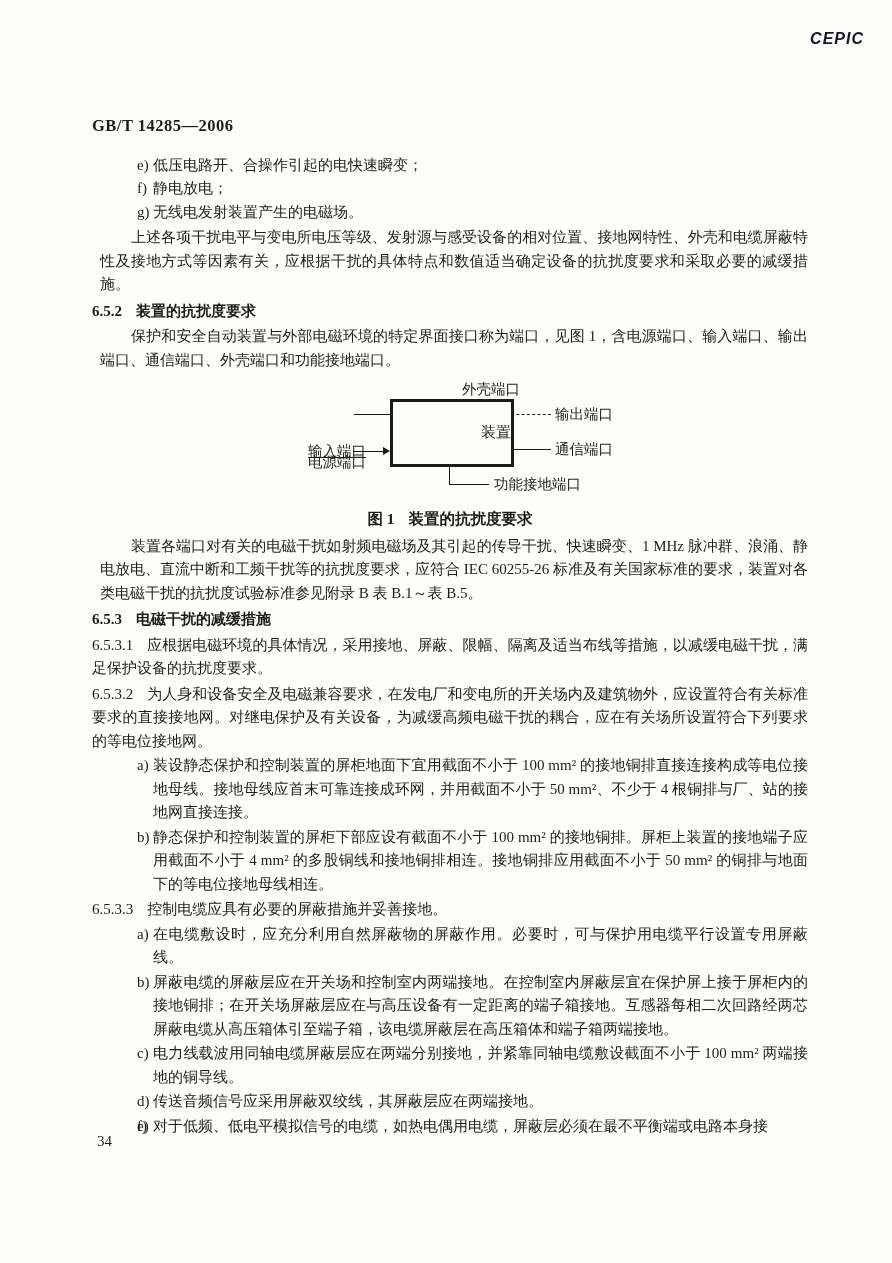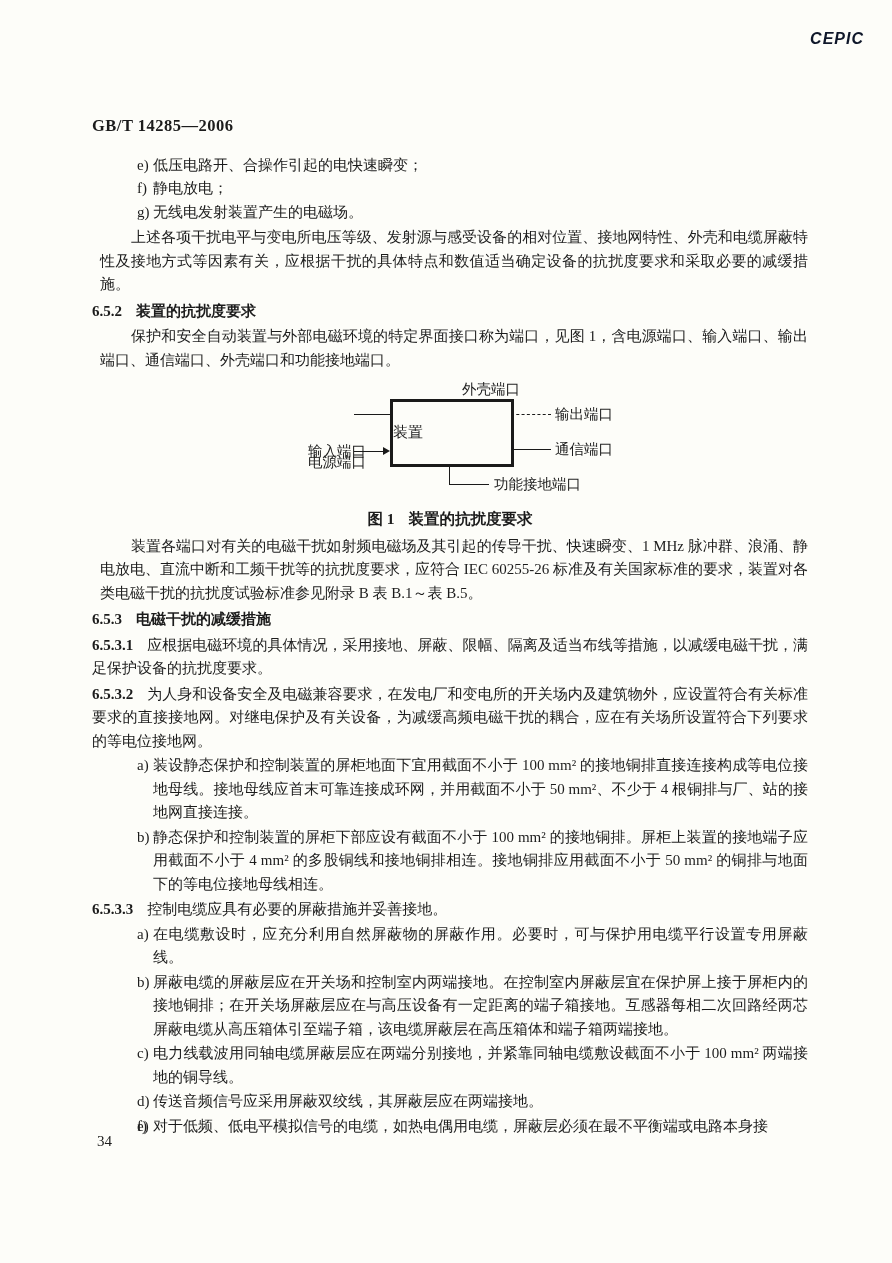--- a/index.html
+++ b/index.html
@@ -26,31 +26,31 @@
     font-weight:bold;font-size:16.5px;
     margin:0 0 16px 0;letter-spacing:0.5px;
   }
   .t-list{margin:0;}
   .t-item{position:relative;padding-left:61px;text-align:justify;}
   .t-item .lbl{position:absolute;left:45px;top:0;}
   .para{margin:2px 0 0 8px;text-indent:31px;text-align:justify;}
   .sec-head{margin:3px 0 0 0;font-weight:bold;}
   .sec-head .num{margin-right:14px;}
   .sec-para{margin:2px 0 0 0;text-align:justify;}
-  .sec-para .num{margin-right:14px;font-weight:bold;}
+  .sec-para .num{margin-right:14px;}
   .sub-list{margin:0;}
   .sub-item{position:relative;padding-left:61px;text-align:justify;margin-top:1px;}
   .sub-item .lbl{position:absolute;left:45px;top:0;}
   
   .figure{position:relative;height:120px;margin:9px 0 2px 0;}
   .fig-label{position:absolute;font-size:14.5px;line-height:16px;white-space:nowrap;}
   .fig-box{
     position:absolute;left:298px;top:18px;width:118px;height:62px;
     border:3px solid #1a1a1a;
-    display:flex;align-items:center;justify-content:flex-start;
+    display:flex;align-items:center;justify-content:flex-end;
     font-size:15px;
   }
   .fig-line{position:absolute;border-top:1.5px solid #1a1a1a;height:0;}
   .fig-line.dashed{border-top-style:dashed;}
   .fig-vline{position:absolute;border-left:1.5px solid #1a1a1a;width:0;}
   .fig-arrow{
     position:absolute;width:0;height:0;
     border-top:4px solid transparent;border-bottom:4px solid transparent;
     border-left:7px solid #1a1a1a;
   }
@@ -95,21 +95,21 @@
     <p class="sec-head"><span class="num">6.5.2</span><span>装置的抗扰度要求</span></p>
 
     <p class="para">保护和安全自动装置与外部电磁环境的特定界面接口称为端口，见图 1，含电源端口、输入端口、输出端口、通信端口、外壳端口和功能接地端口。</p>
 
     <div class="figure">
       <span class="fig-label" style="left:338px;top:0;margin-left:32px;">外壳端口</span>
 
       <span class="fig-label" style="left:216px;top:25px;margin-top:48px;">电源端口</span>
       <div class="fig-line" style="left:262px;top:33px;width:36px;"></div>
 
-      <span class="fig-label" style="left:216px;top:62px;">输入端口</span>
+      <span class="fig-label" style="left:216px;top:62px;text-decoration:underline;">输入端口</span>
       <div class="fig-line" style="left:262px;top:70px;width:32px;"></div>
       <div class="fig-arrow" style="left:291px;top:66px;"></div>
 
       <div class="fig-box">
           <span>装置</span>
         </div>
 
       <div class="fig-line dashed" style="left:419px;top:33px;width:40px;"></div>
       <span class="fig-label" style="left:463px;top:25px;">输出端口</span>
 

